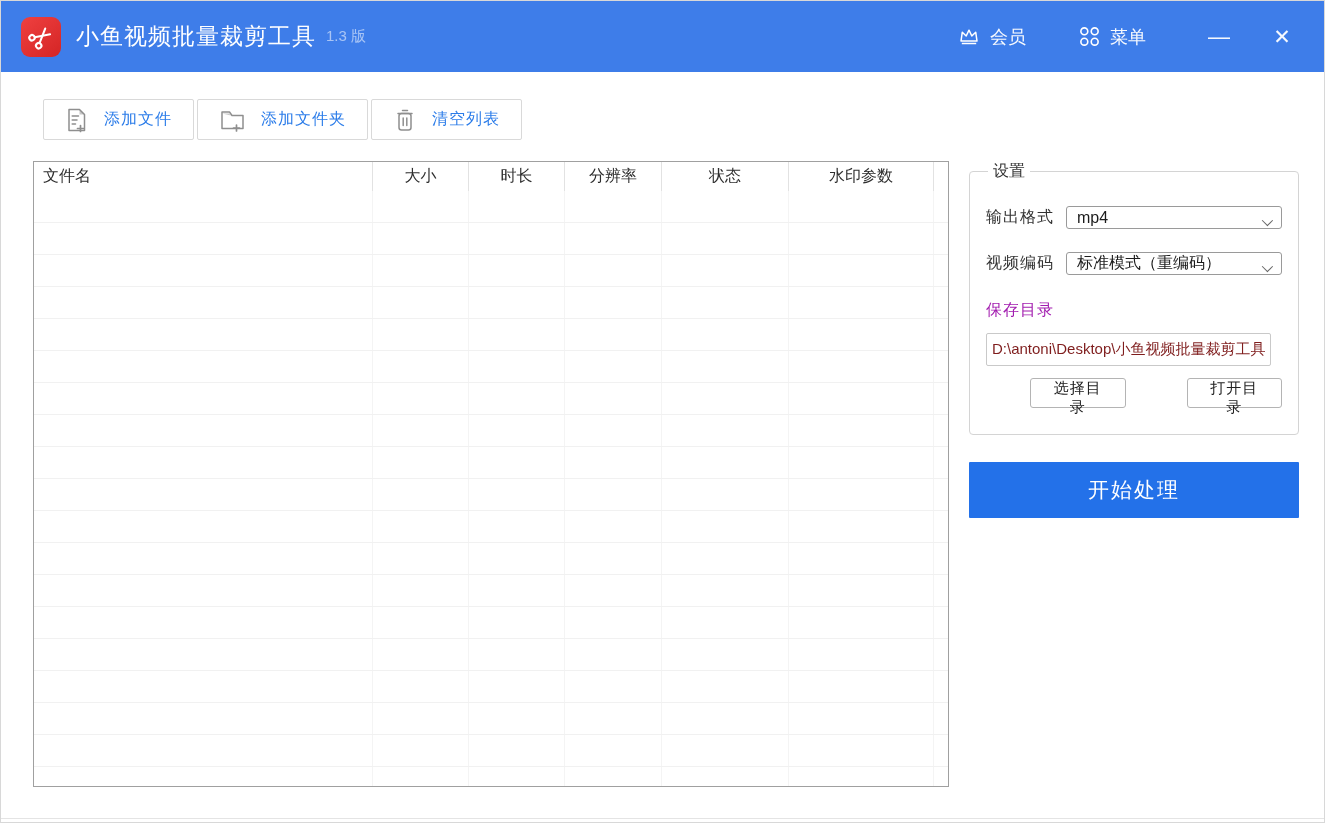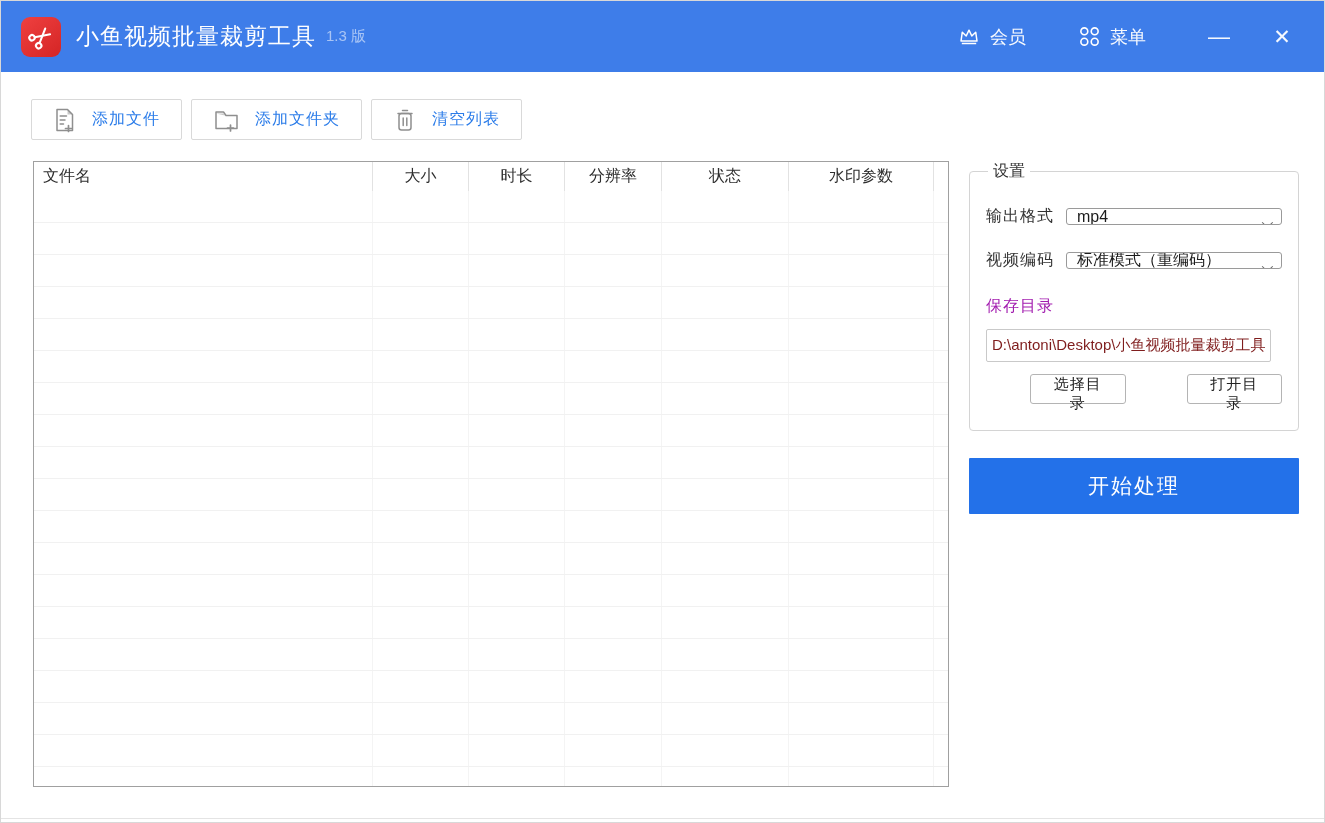--- a/index.html
+++ b/index.html
@@ -35,21 +35,21 @@
     font-size:18px;cursor:pointer;padding:6px 4px;
   }
   .tb-item + .tb-item{margin-left:44px;}
   .winbtn{
     color:rgba(255,255,255,0.95);text-align:center;cursor:pointer;
     font-size:19px;line-height:40px;height:40px;
   }
   .winbtn.min{width:46px;margin-left:46px;font-size:22px;}
   .winbtn.close{width:52px;margin-left:14px;font-size:21px;}
   
-  .toolbar{padding:27px 0 0 30px;display:flex;gap:9px;}
+  .toolbar{padding:27px 0 0 30px;display:flex;gap:3px;margin-left:12px;}
   .tool-btn{
     height:41px;background:#fff;border:1px solid #d9d9d9;border-radius:2px;
     display:inline-flex;align-items:center;gap:15px;padding:0 21px;cursor:pointer;
   }
   .tool-btn .lbl{color:var(--accent);font-size:16px;letter-spacing:1px;}
   
   .content{display:flex;margin:21px 0 0 32px;align-items:flex-start;}
   
   .file-table{
     width:916px;height:626px;border:1px solid var(--table-border);
@@ -77,21 +77,21 @@
   .side{width:330px;margin-left:20px;flex:none;}
   .groupbox{
     border:1px solid #d4d4d4;border-radius:4px;width:100%;
     padding:12px 16px 26px 16px;
   }
   .groupbox legend{font-size:16px;color:#333;padding:0 5px;margin-left:2px;}
   .form-row{display:flex;align-items:center;margin-top:12px;}
   .form-row + .form-row{margin-top:23px;}
   .form-label{font-size:16px;color:#333;width:80px;flex:none;letter-spacing:1px;}
   .select{
-    flex:1;height:17px;border:1px solid #9a9a9a;border-radius:3px;background:#fff;
+    flex:1;height:23px;border:1px solid #9a9a9a;border-radius:3px;background:#fff;
     display:flex;align-items:center;padding:0 28px 0 10px;position:relative;
     font-size:16px;color:#1c1c1c;cursor:pointer;white-space:nowrap;overflow:hidden;
   }
   .chev{
     position:absolute;right:11px;top:11px;width:8px;height:8px;
     border-right:1.5px solid #666;border-bottom:1.5px solid #666;
     transform:rotate(45deg) translateY(-2px);
   }
   .dir-label{font-size:16px;color:#a21caf;margin-top:25px;letter-spacing:1px;}
   .dir-input{

